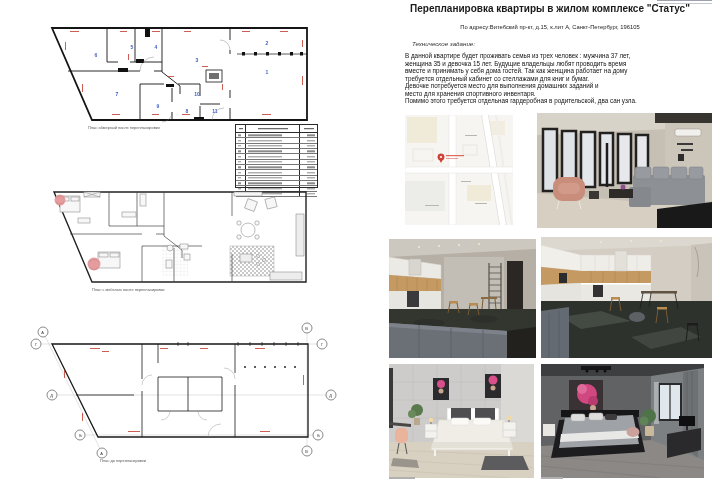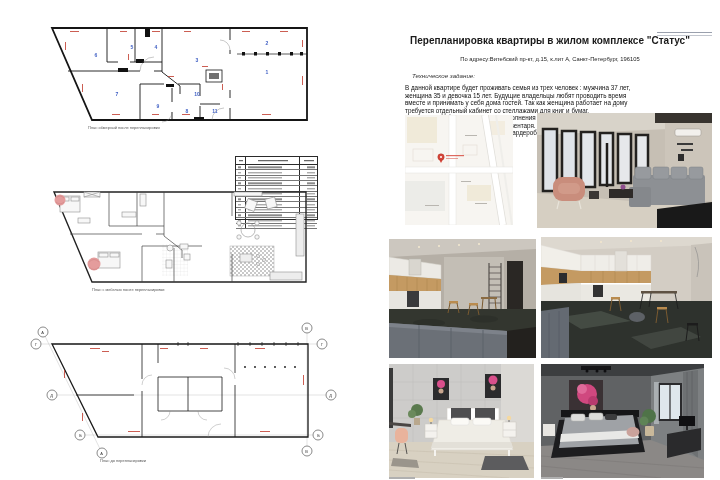--- a/index.html
+++ b/index.html
@@ -1,19 +1,19 @@
 <!DOCTYPE html>
 <html><head>
 <meta charset="utf-8">
 <title>Перепланировка квартиры</title>
 <style>
   html,body{margin:0;padding:0;background:#e9e9e9;}
   #page{position:relative;width:720px;height:480px;background:#ffffff;overflow:hidden;
         font-family:"Liberation Sans", sans-serif;color:#111;}
-  .abs{position:absolute;margin-top:32px;}
+  .abs{position:absolute;}
   .doc-title{left:385px;top:3px;width:330px;text-align:center;font-size:10px;font-weight:700;color:#1a1a1a;}
   .doc-subtitle{left:385px;top:24px;width:330px;text-align:center;font-size:5.8px;color:#222;}
   .stamp-line{background:#9aa0ad;}
   .brief-heading{left:412px;top:40px;font-size:6.2px;font-style:italic;color:#333;}
   .brief-lines{left:405px;top:52px;width:316px;}
   .brief-line{font-size:6.3px;line-height:7.55px;color:#111;white-space:nowrap;}
   .plan{position:absolute;}
   .plan-caption{position:absolute;font-size:6px;color:#555;transform:scale(.65);transform-origin:left top;white-space:nowrap;}
   .room-num{position:absolute;font-size:5px;color:#3f5fc4;transform:translate(-50%,-50%);font-weight:700;}
   .axis-circle{position:absolute;width:9px;height:9px;border:0.6px solid #8a8a8a;border-radius:50%;

